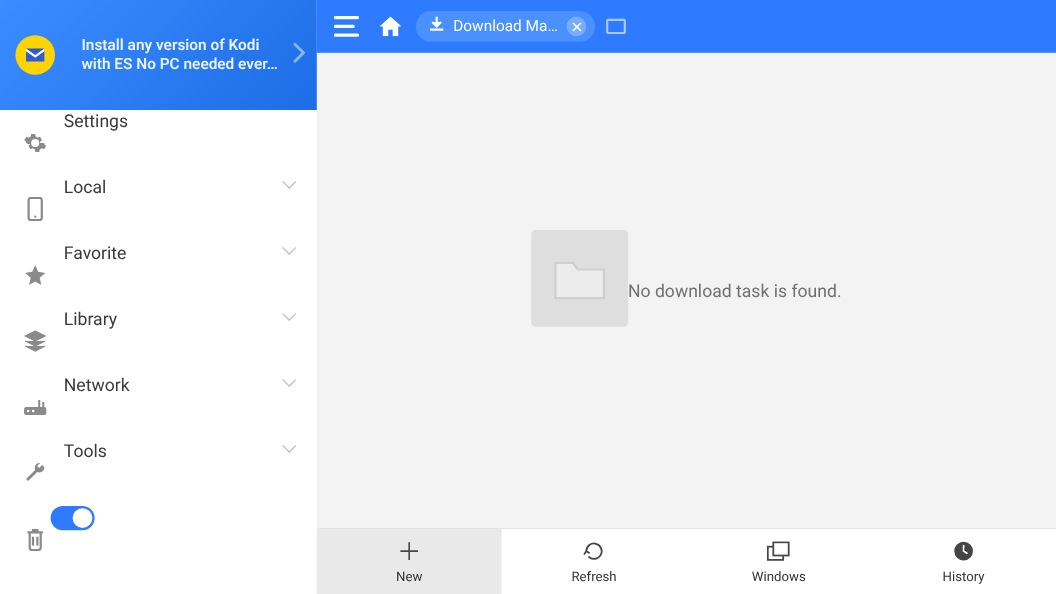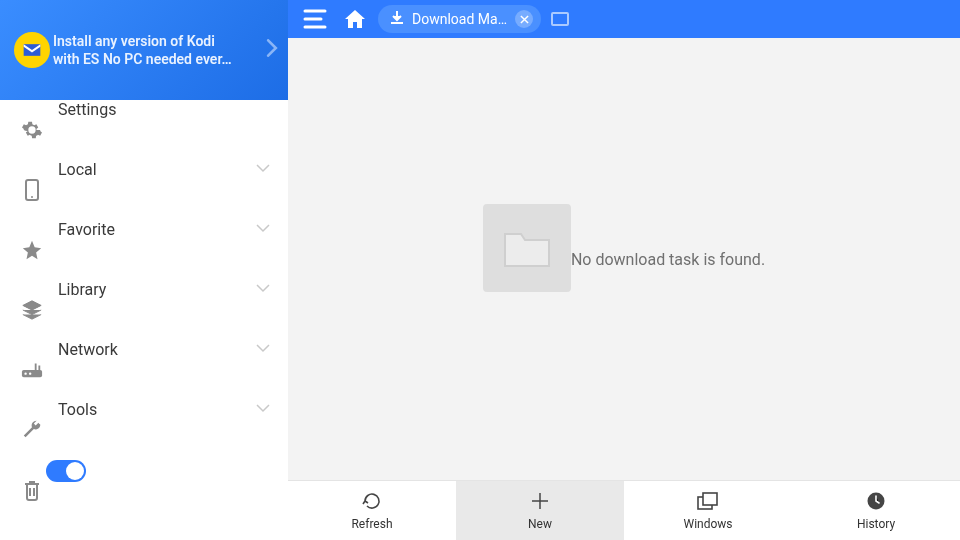--- a/index.html
+++ b/index.html
@@ -13,21 +13,21 @@
     height: 100px;
     background: linear-gradient(135deg, #3a8dff 0%, #1d6de6 100%);
     display: flex; align-items: center;
     padding: 0 14px;
     color: #fff;
   }
   .promo .mail-badge {
     width: 36px; height: 36px; border-radius: 50%; background: #ffd400;
     display: flex; align-items: center; justify-content: center; flex-shrink: 0;
   }
-  .promo .promo-text { margin-left: 3px; font-size: 14px; font-weight: 600; line-height: 1.3; max-width: 190px; color: #e9f2ff; }
+  .promo .promo-text { margin-left: 24px; font-size: 14px; font-weight: 600; line-height: 1.3; max-width: 190px; color: #e9f2ff; }
   .promo .chev { position: absolute; right: 10px; top: 50%; transform: translateY(-50%); opacity: 0.6; }
 
   .menu { flex: 1; overflow-y: auto; }
   .menu-item {
     display: flex; height: 60px;
     padding: 0 18px; cursor: pointer;
   }
   .menu-item .mi-icon { width: 28px; display:flex; align-items:center; justify-content:center; color:#7a7a7a; }
   .menu-item .mi-label { margin-left: 12px; font-size: 16px; color: #3a3a3a; flex:1; }
   .menu-item .mi-chevron { color: #c9c9c9; }
@@ -38,21 +38,21 @@
   }
   .toggle .knob {
     position: absolute; right: 2px; top: 2px; width: 18px; height: 18px;
     background: #fff; border-radius: 50%;
   }
 
   
   .main { flex: 1; height: 540px; display: flex; flex-direction: column; background: #f3f3f3; }
   
   .topbar {
-    height: 38px; background: #2f7bff; display: flex; align-items: center;
+    height: 48px; background: #2f7bff; display: flex; align-items: center;
     padding: 0 10px; gap: 10px;
   }
   .hamburger { width: 34px; height: 34px; display:flex; align-items:center; justify-content:center; cursor:pointer; }
   .home-btn { width: 26px; height: 26px; display:flex; align-items:center; justify-content:center; cursor:pointer; }
   
   .tab {
     display: flex; align-items: center; gap: 8px;
     background: #4a90ff; border-radius: 16px;
     padding: 5px 8px 5px 12px; color: #fff; font-size: 14px;
     cursor: pointer;
@@ -223,35 +223,35 @@
   <div class="content">
     <div class="empty-folder">
       <svg width="48" height="40" viewBox="0 0 48 40">
           <path fill="#ececec" stroke="#cfcfcf" stroke-width="2" d="M2 6h16l4 6h24v26H2z"></path>
         </svg>
     </div>
     <div class="empty-msg">No download task is found.</div>
   </div>
 
   <div class="bottom-bar">
+    <div class="bottom-item active">
+      <span class="bi-icon">
+        <svg width="20" height="20" viewBox="0 0 20 20">
+            <path stroke="#454545" stroke-width="1.5" d="M10 2v16M2 10h16"></path>
+          </svg>
+      </span>
+      <span>New</span>
+    </div>
     <div class="bottom-item">
       <span class="bi-icon">
         <svg width="20" height="20" viewBox="0 0 20 20">
             <path fill="none" stroke="#454545" stroke-width="1.6" d="M3 10a7 7 0 1 1 2 5M3 10l-2 3M3 10l3 2"></path>
           </svg>
       </span>
       <span>Refresh</span>
-    </div>
-    <div class="bottom-item active">
-      <span class="bi-icon">
-        <svg width="20" height="20" viewBox="0 0 20 20">
-            <path stroke="#454545" stroke-width="1.5" d="M10 2v16M2 10h16"></path>
-          </svg>
-      </span>
-      <span>New</span>
     </div>
     <div class="bottom-item">
       <span class="bi-icon">
         <svg width="22" height="18" viewBox="0 0 22 18">
             <rect x="1" y="5" width="14" height="12" fill="none" stroke="#454545" stroke-width="1.6"></rect>
             <rect x="6" y="1" width="14" height="12" fill="#fff" stroke="#454545" stroke-width="1.6"></rect>
           </svg>
       </span>
       <span>Windows</span>
     </div>

